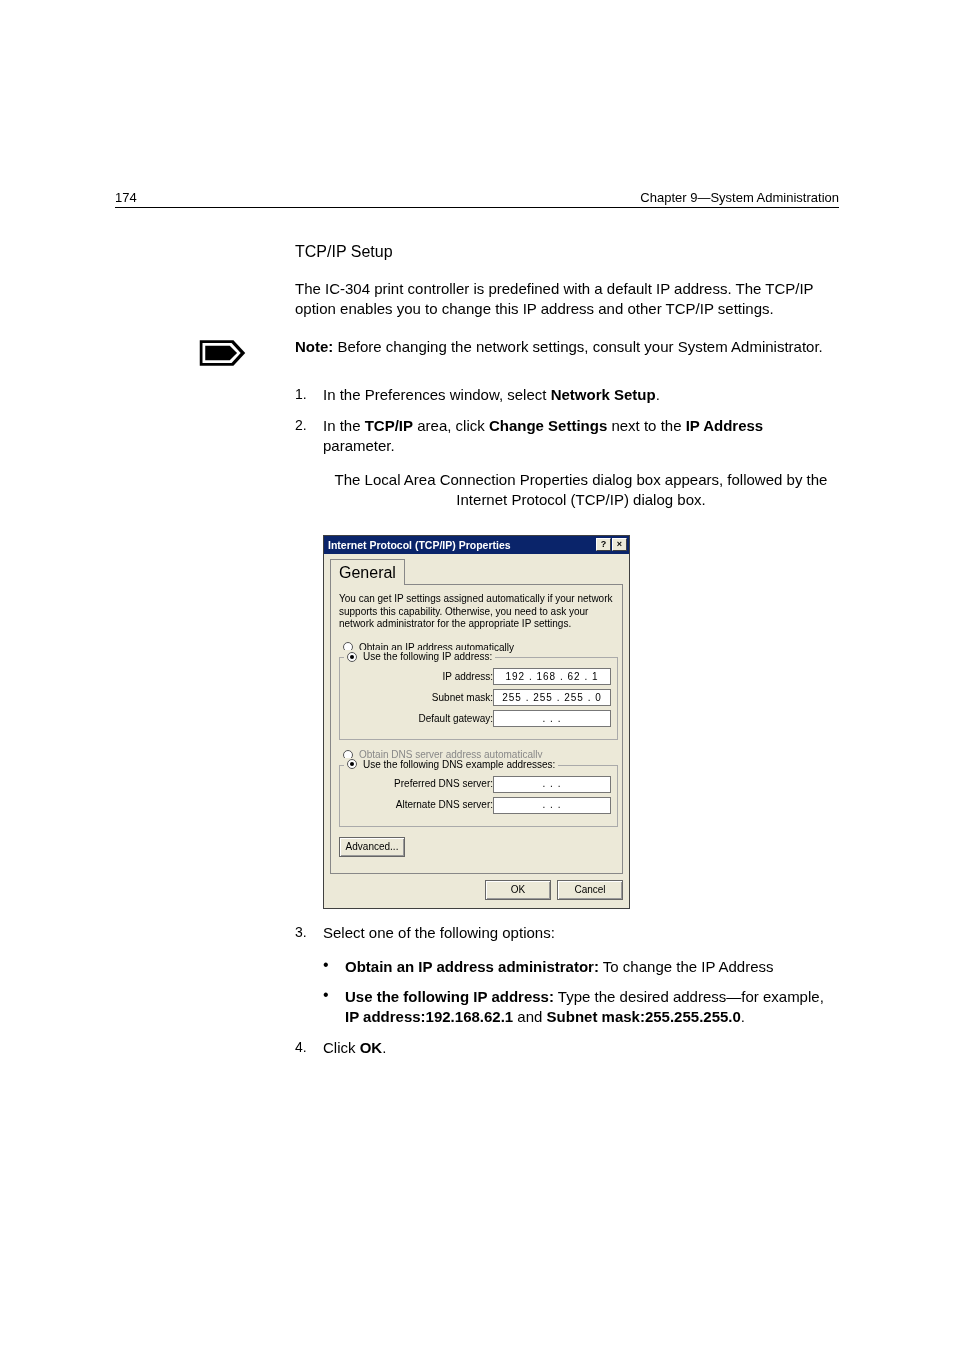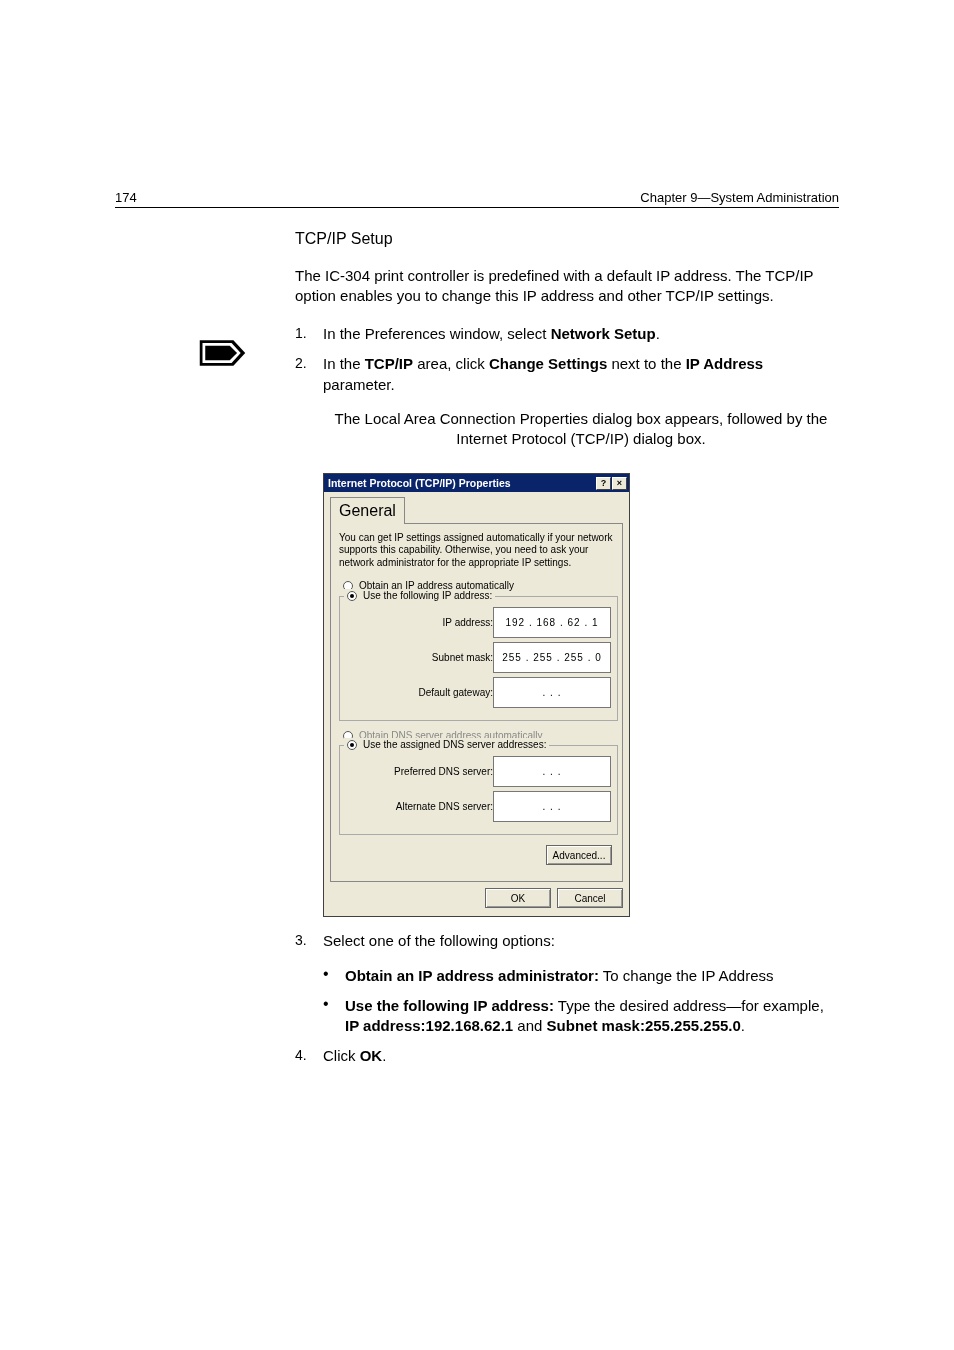--- a/index.html
+++ b/index.html
@@ -12,21 +12,21 @@
     }
     .page {
       padding: 190px 115px 0 115px;
     }
     .header-row {
       display: flex;
       justify-content: space-between;
       font-size: 13px;
       border-bottom: 1px solid #000;
       padding-bottom: 2px;
-      margin-bottom: 20px;
+      margin-bottom: 33px;
     }
     .note-icon-col {
       position: absolute;
       left: 195px;
       top: 333px;
       width: 55px;
     }
     .content {
       margin-left: 180px;
       max-width: 560px;
@@ -143,27 +143,27 @@
       position: absolute; top: -8px; left: 4px;
       background: #ece9d8; padding: 0 3px;
     }
     .fieldset .legend .radio-row { margin: 0; }
     .fld-row {
       display: flex; align-items: center; justify-content: flex-end;
       margin: 4px 0;
     }
     .fld-label { font-size: 10px; }
     .ip-input {
-      width: 118px; height: 31px; border: 1px solid #777; background: #fff;
+      width: 118px; height: 17px; border: 1px solid #777; background: #fff;
       font-size: 10px; text-align: center; letter-spacing: 1px;
       display: flex; align-items: center; justify-content: center;
       font-family: Tahoma, Arial, sans-serif;
     }
     .disabled { color: #888; }
-    .dlg-adv-row { display: flex; justify-content: flex-end; padding: 2px 6px 8px 0; }
+    .dlg-adv-row { display: flex; justify-content: flex-start; padding: 2px 6px 8px 0; }
     .dlg-btn {
       min-width: 66px; height: 20px;
       border: 1px solid #666;
       background: #ece9d8;
       font-size: 10px;
       display: inline-flex; align-items: center; justify-content: center;
       box-shadow: inset 1px 1px 0 #fff, inset -1px -1px 0 #999;
     }
     .dlg-footer {
       display: flex; justify-content: flex-end; gap: 6px;
@@ -186,20 +186,23 @@
     <svg class="note-icon" viewBox="0 0 60 55">
       <polygon points="5,8 42,8 55,22 42,36 5,36" fill="#000"></polygon>
       <polygon points="8,11 40,11 50,22 40,33 8,33" fill="#fff"></polygon>
       <polygon points="11,14 38,14 46,22 38,30 11,30" fill="#000"></polygon>
     </svg>
   </div>
 
   <div class="content">
     <div class="section-title">TCP/IP Setup</div>
     <div class="para">The IC-304 print controller is predefined with a default IP address. The TCP/IP option enables you to change this IP address and other TCP/IP settings.</div>
+    <div class="note-para">
+      <span class="bold">Note:</span><span>  Before changing the network settings, consult your System Administrator.</span>
+    </div>
 
     <ol class="steps">
       <li>
         <span class="num">1.</span>
         <span class="body">
           <span>In the Preferences window, select </span><span class="bold">Network Setup</span><span>.</span>
         </span>
       </li>
       <li>
         <span class="num">2.</span>
@@ -253,21 +256,21 @@
 
         <div class="radio-row disabled">
           <span class="radio"></span>
           <span>Obtain DNS server address automatically</span>
         </div>
 
         <div class="fieldset">
           <div class="legend">
             <div class="radio-row">
               <span class="radio sel"></span>
-              <span>Use the assigned DNS server addresses:</span>
+              <span>Use the following DNS example addresses:</span>
             </div>
           </div>
           <div class="fld-row">
             <span class="fld-label">Preferred DNS server:</span>
             <span class="ip-input">.       .       .</span>
           </div>
           <div class="fld-row">
             <span class="fld-label">Alternate DNS server:</span>
             <span class="ip-input">.       .       .</span>
           </div>

